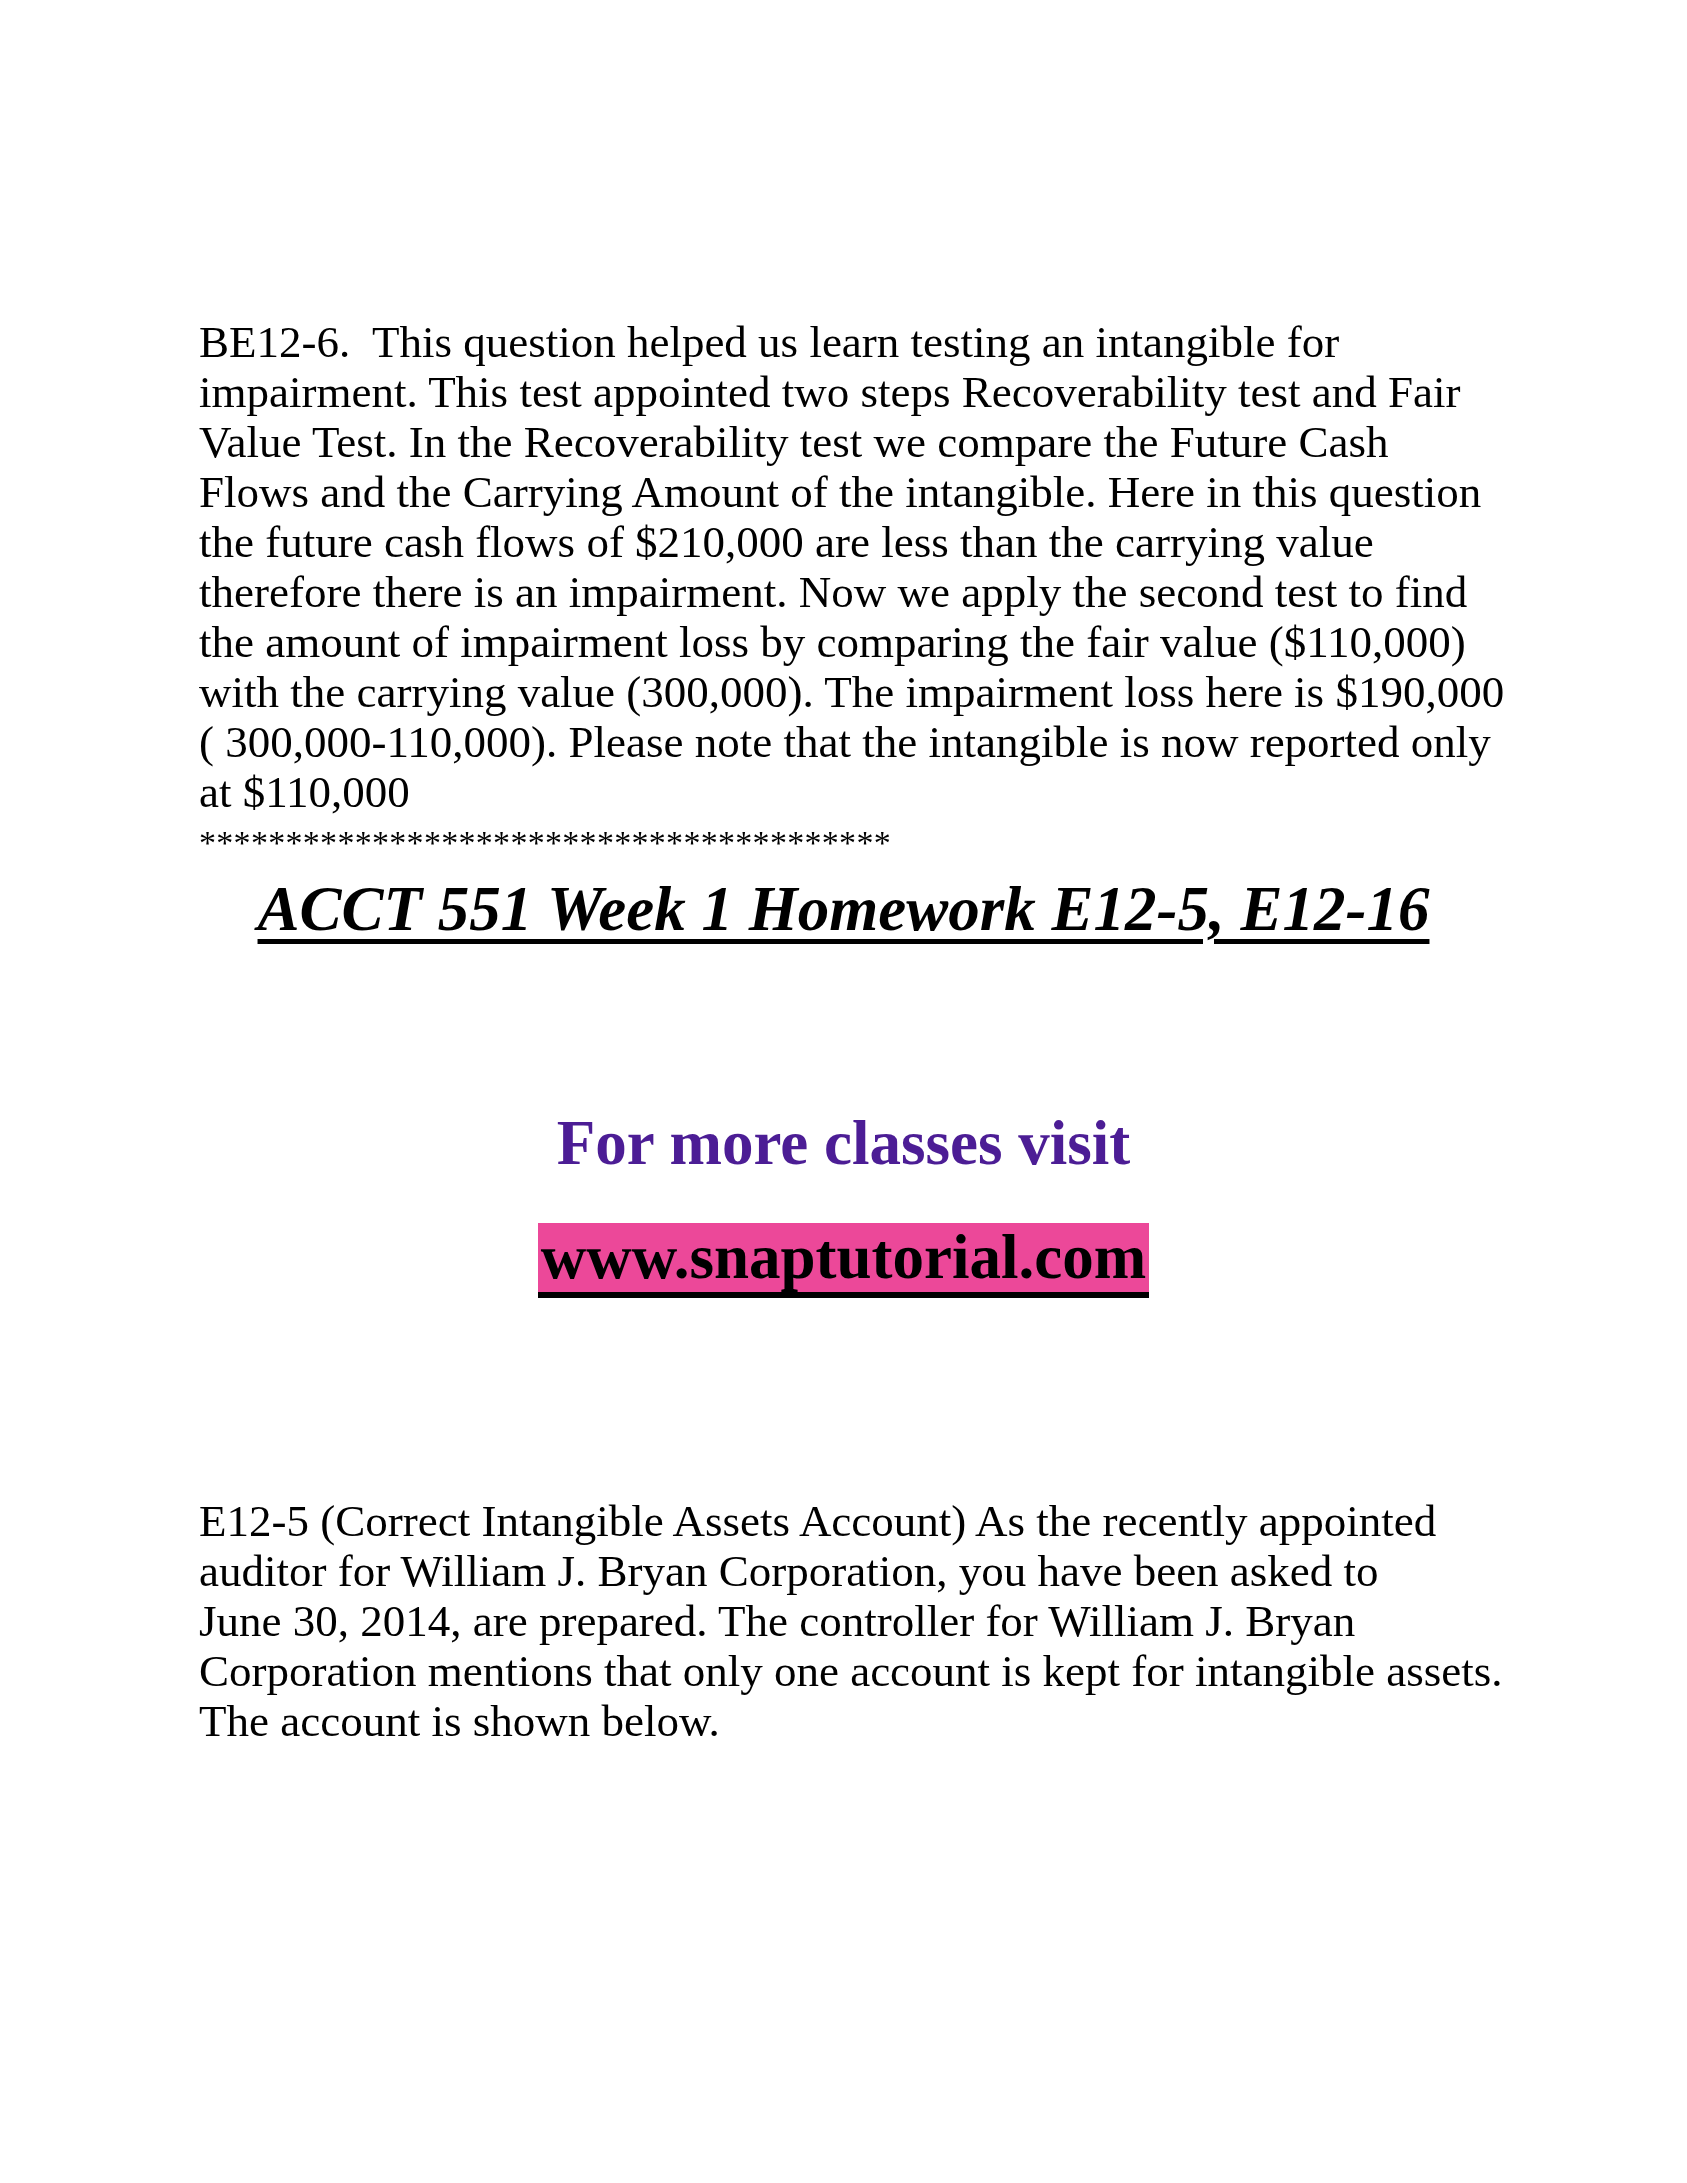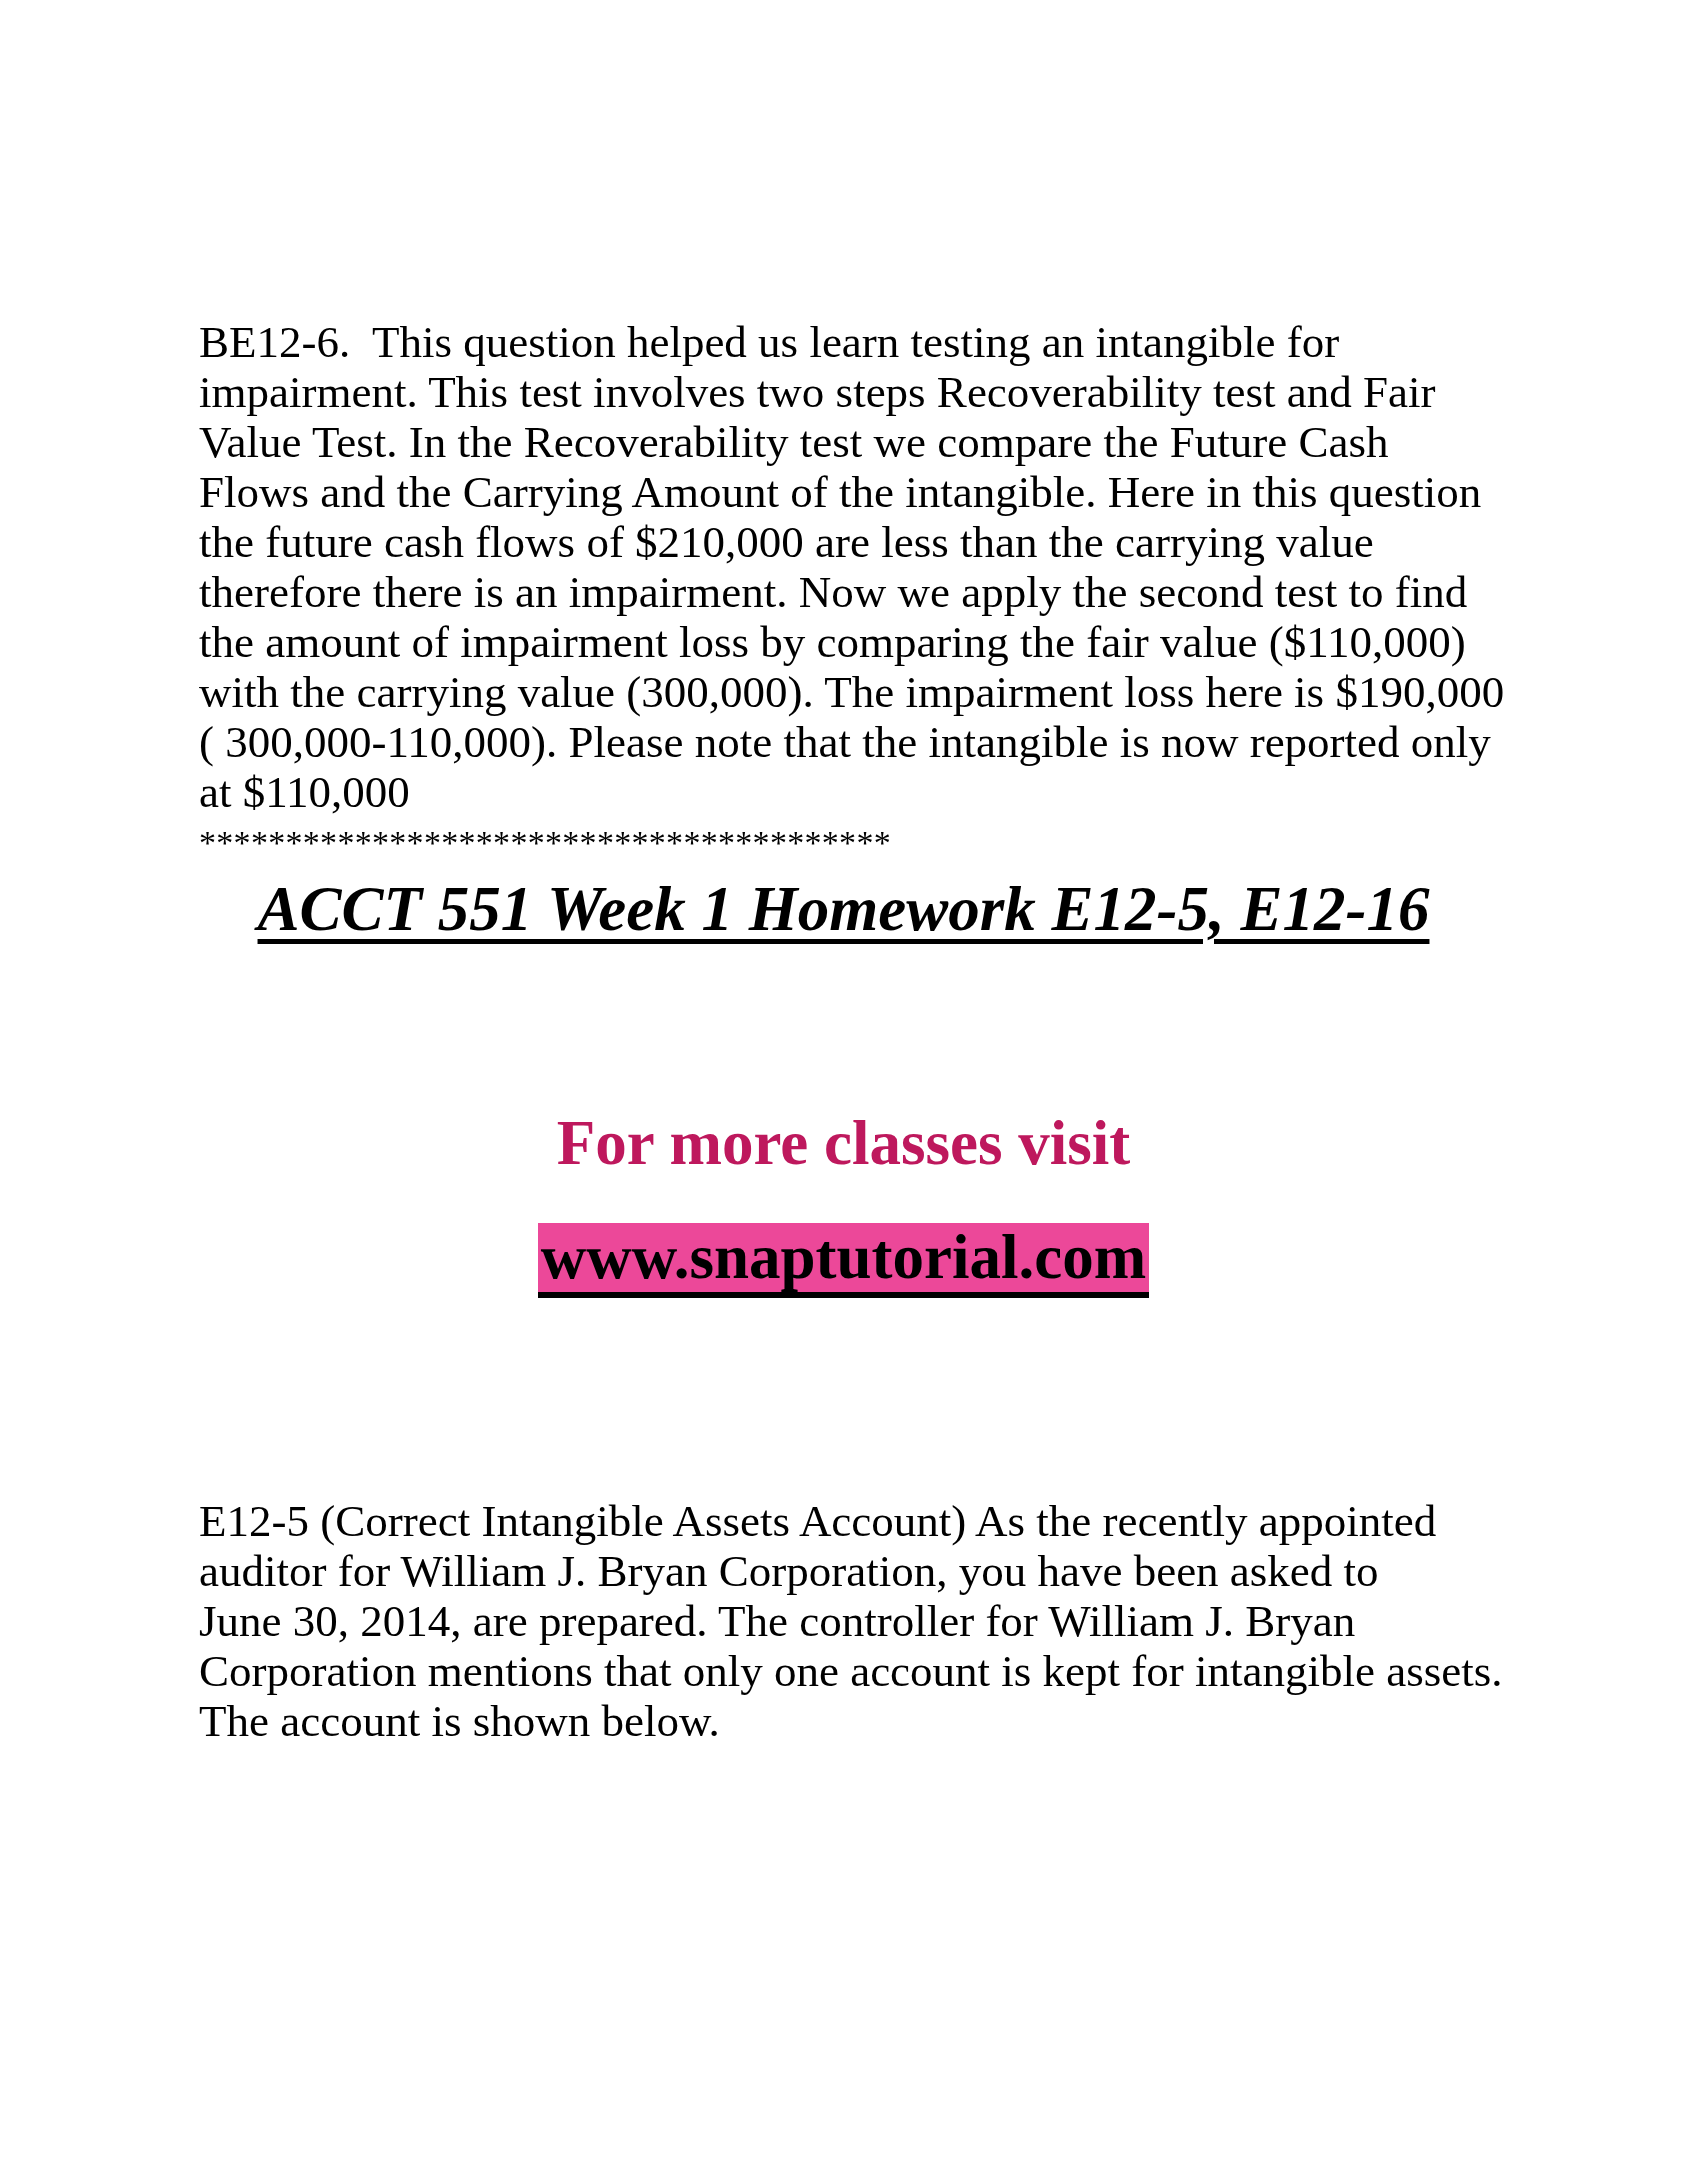--- a/index.html
+++ b/index.html
@@ -72,21 +72,21 @@
       left: 0;
       width: 1687px;
       top: 1091px;
       text-align: center;
       margin: 0;
     }
     .promo span {
       font-size: 63px;
       line-height: 72px;
       font-weight: bold;
-      color: #be185d;
+      color: #4c1d95;
       white-space: pre;
     }
 
     .link-wrap {
       position: absolute;
       left: 0;
       width: 1687px;
       top: 1207px;
       text-align: center;
     }
@@ -106,21 +106,21 @@
       vertical-align: top;
     }
   </style>
 </head>
 <body>
 
 <div class="page">
 
   <div class="para" id="para-be12">
     <span class="line">BE12-6.  This question helped us learn testing an intangible for</span>
-    <span class="line">impairment. This test involves two steps Recoverability test and Fair</span>
+    <span class="line">impairment. This test appointed two steps Recoverability test and Fair</span>
     <span class="line">Value Test. In the Recoverability test we compare the Future Cash</span>
     <span class="line">Flows and the Carrying Amount of the intangible. Here in this question</span>
     <span class="line">the future cash flows of $210,000 are less than the carrying value</span>
     <span class="line">therefore there is an impairment. Now we apply the second test to find</span>
     <span class="line">the amount of impairment loss by comparing the fair value ($110,000)</span>
     <span class="line">with the carrying value (300,000). The impairment loss here is $190,000</span>
     <span class="line">( 300,000-110,000). Please note that the intangible is now reported only</span>
     <span class="line">at $110,000</span>
   </div>
 

